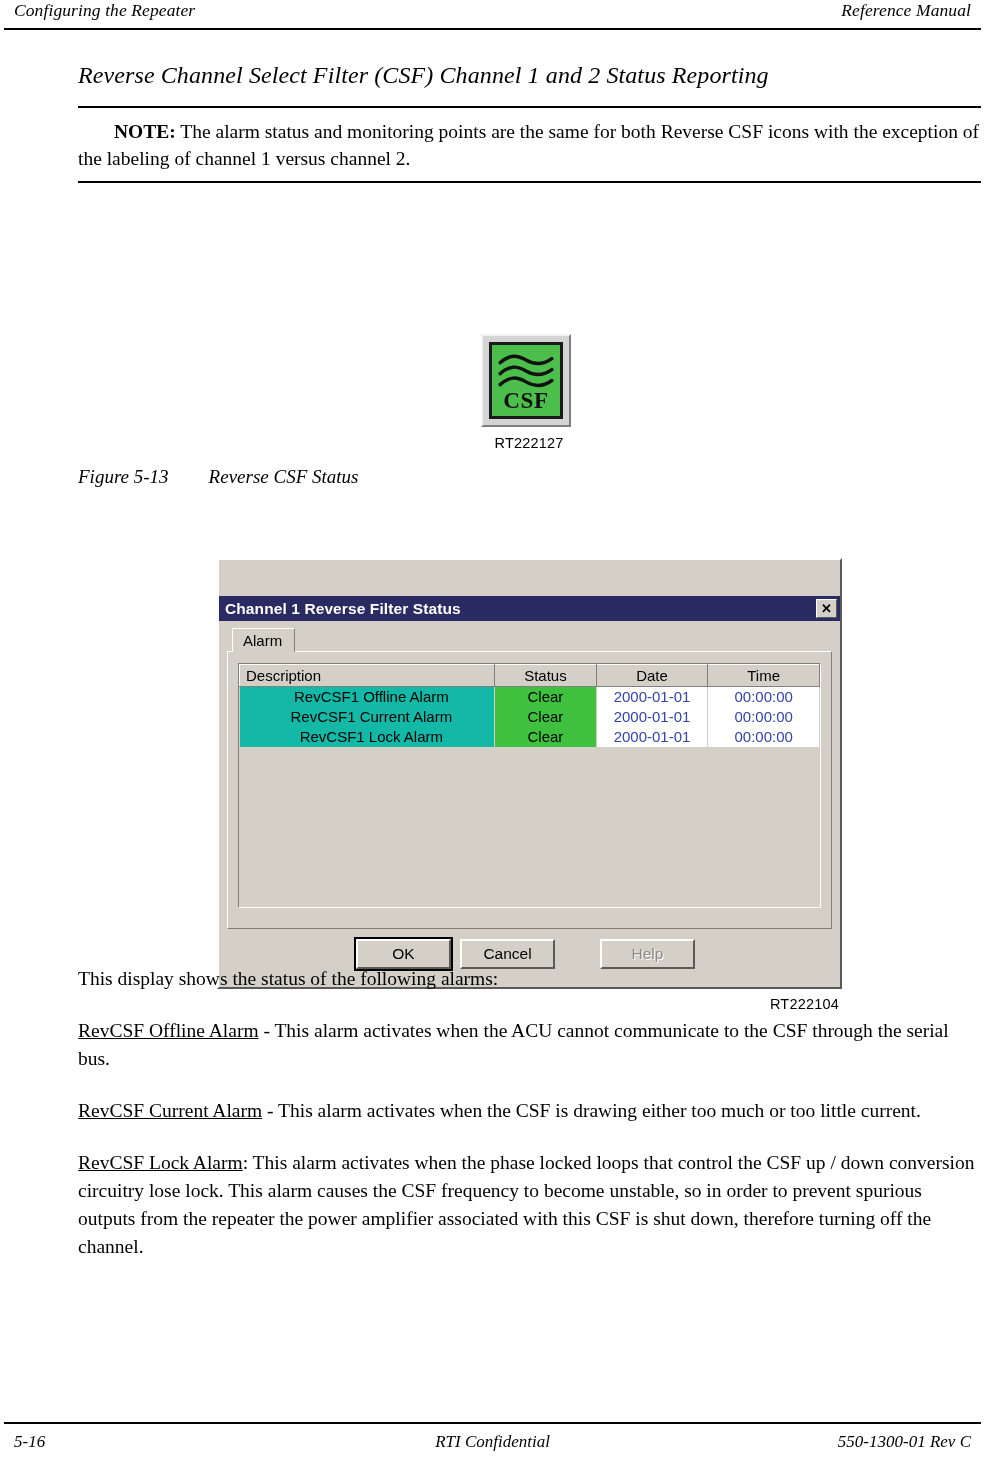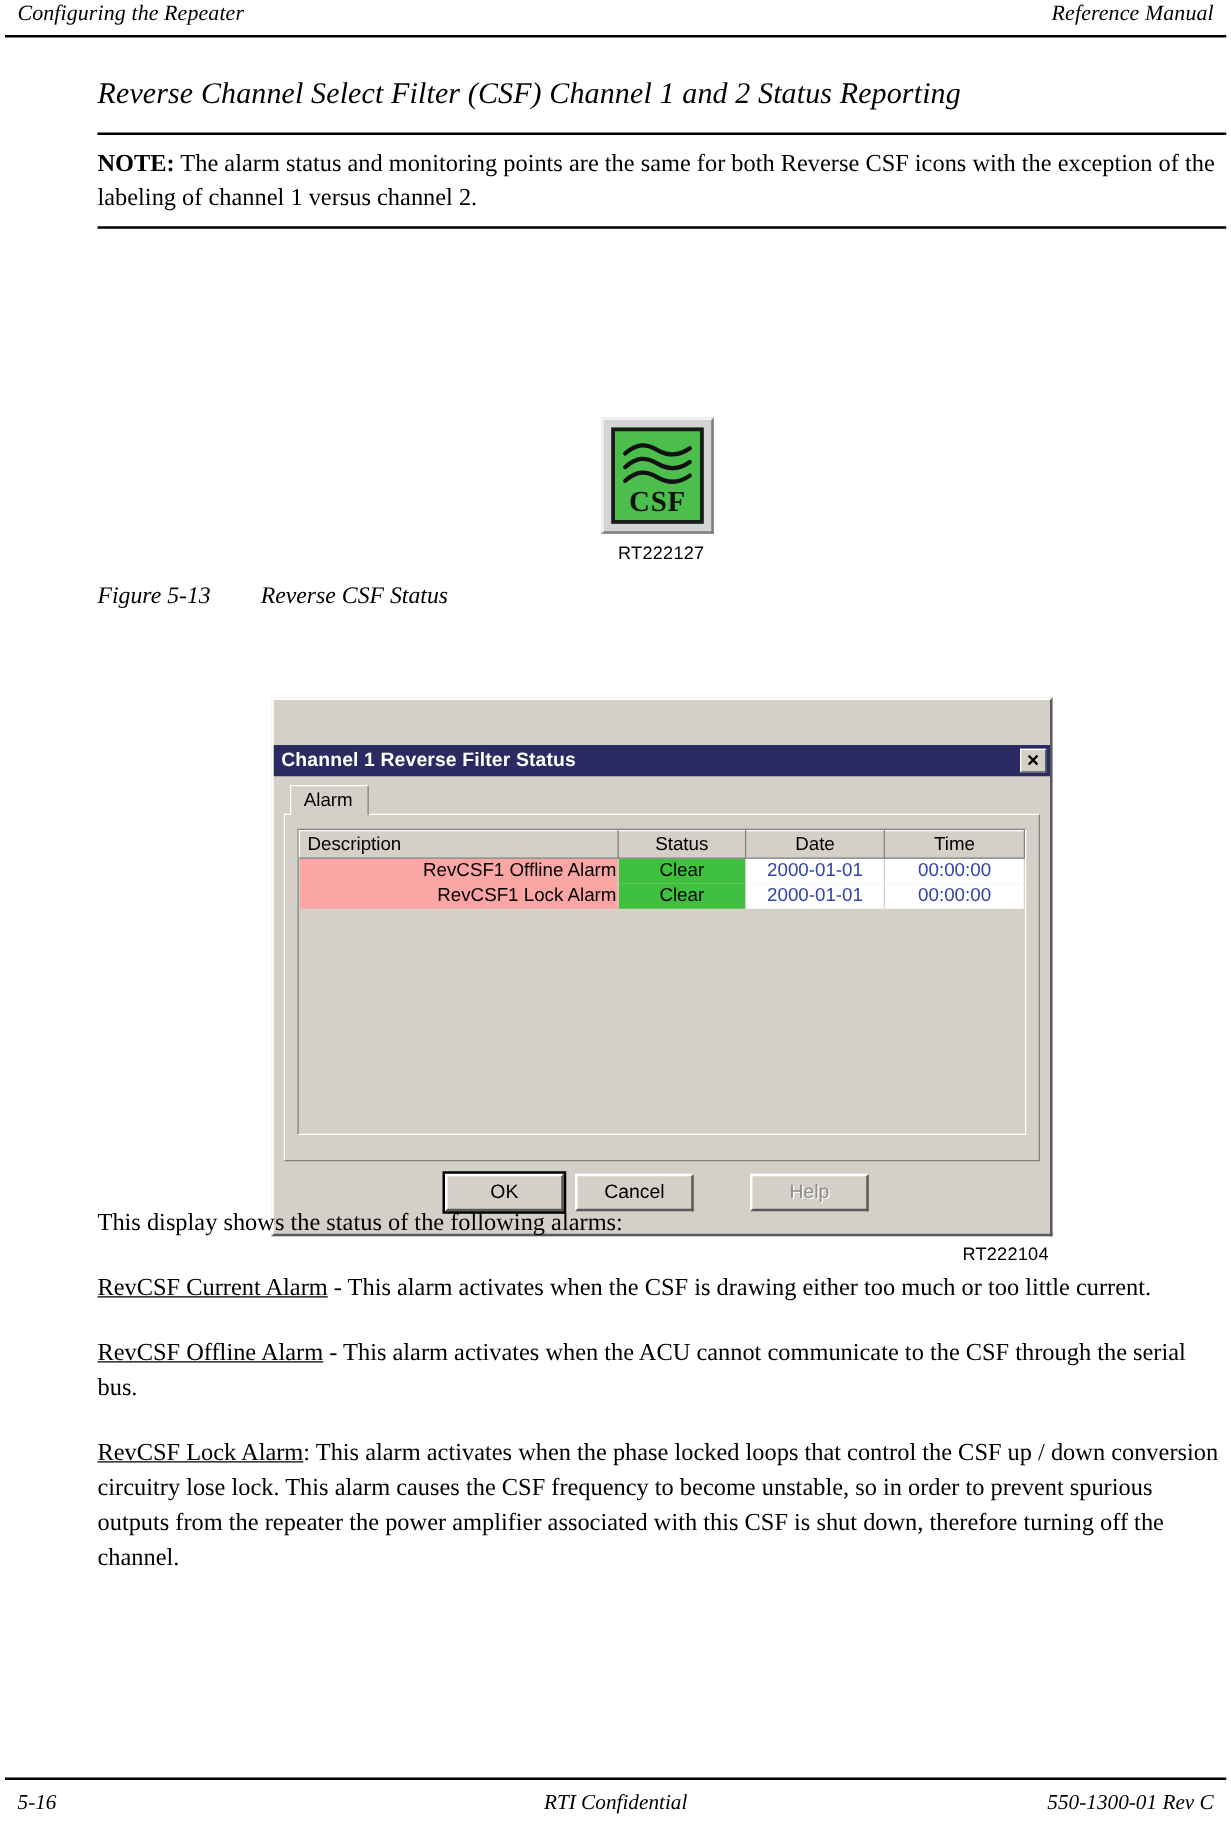--- a/index.html
+++ b/index.html
@@ -70,20 +70,21 @@
     margin: 0 0 0 0;
     width: 903px;
   }
   .note-box p {
     margin: 0;
     font-size: 19.5px;
     line-height: 27px;
   }
   .note-label {
     font-weight: bold;
+    margin-left: 36px;
   }
 
   .body-para {
     margin: 26px 0 0 0;
     font-size: 19.5px;
     line-height: 28px;
   }
 
   
   .icon-figure {
@@ -256,23 +257,23 @@
   table.alarm-grid th.col-desc { text-align: left; padding-left: 6px; }
   table.alarm-grid td {
     height: 20px;
     font-size: 15px;
     background: #ffffff;
     border-right: 1px solid #d4d0c8;
     box-sizing: border-box;
     color: #000;
   }
   table.alarm-grid td.cell-desc {
-    text-align: right;
+    text-align: center;
     padding-left: 10px;
-    background: #fca5a5;
+    background: #14b8a6;
   }
   table.alarm-grid td.cell-status {
     text-align: center;
     background: #3fc13f;
     color: #000;
   }
   table.alarm-grid td.cell-date,
   table.alarm-grid td.cell-time {
     text-align: center;
     color: #3344aa;
@@ -427,20 +428,26 @@
               </tr>
             </thead>
             <tbody>
               <tr>
                 <td class="cell-desc">RevCSF1 Offline Alarm</td>
                 <td class="cell-status">Clear</td>
                 <td class="cell-date">2000-01-01</td>
                 <td class="cell-time">00:00:00</td>
               </tr>
               <tr>
+                <td class="cell-desc">RevCSF1 Current Alarm</td>
+                <td class="cell-status">Clear</td>
+                <td class="cell-date">2000-01-01</td>
+                <td class="cell-time">00:00:00</td>
+              </tr>
+              <tr>
                 <td class="cell-desc">RevCSF1 Lock Alarm</td>
                 <td class="cell-status">Clear</td>
                 <td class="cell-date">2000-01-01</td>
                 <td class="cell-time">00:00:00</td>
               </tr>
             </tbody>
           </table>
         </div>
       </div>
 
@@ -451,23 +458,23 @@
       </div>
 
     </div>
   </div>
   <div class="dialog-rt">RT222104</div>
 </div>
 
 <div class="lower-text">
   <p>This display shows the status of the following alarms:</p>
 
+  <p><span class="alarm-term">RevCSF Offline Alarm</span><span> - This alarm activates when the ACU cannot communicate to the CSF through the serial bus.</span></p>
+
   <p><span class="alarm-term">RevCSF Current Alarm</span><span> - This alarm activates when the CSF is drawing either too much or too little current.</span></p>
-
-  <p><span class="alarm-term">RevCSF Offline Alarm</span><span> - This alarm activates when the ACU cannot communicate to the CSF through the serial bus.</span></p>
 
   <p><span class="alarm-term">RevCSF Lock Alarm</span><span>: This alarm activates when the phase locked loops that control the CSF up / down conversion circuitry lose lock. This alarm causes the CSF frequency to become unstable, so in order to prevent spurious outputs from the repeater the power amplifier associated with this CSF is shut down, therefore turning off the channel.</span></p>
 </div>
 
 <div class="footer-rule"></div>
 <div class="page-footer">
   <div class="ft-left">5-16</div>
   <div class="ft-center">RTI Confidential</div>
   <div class="ft-right">550-1300-01 Rev C</div>
 </div>

